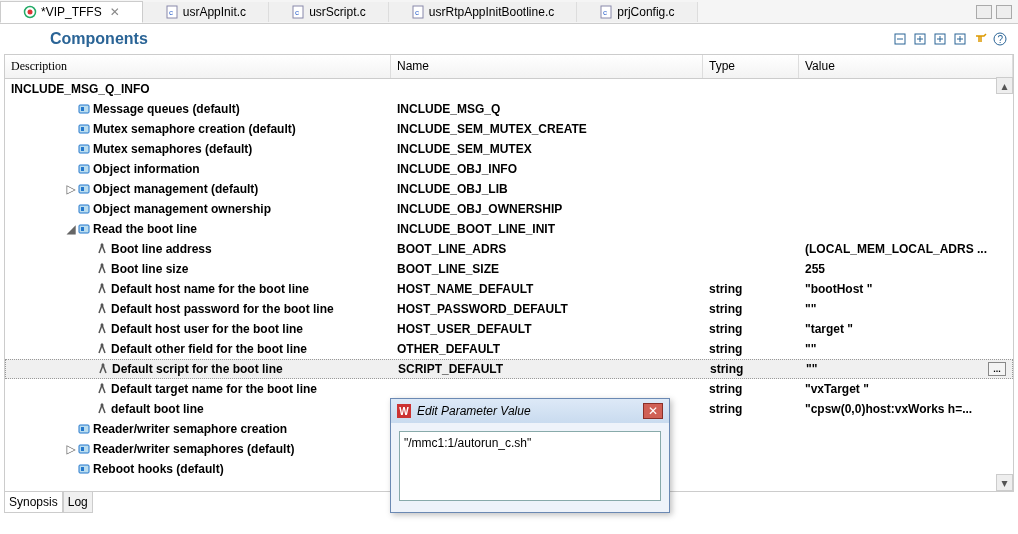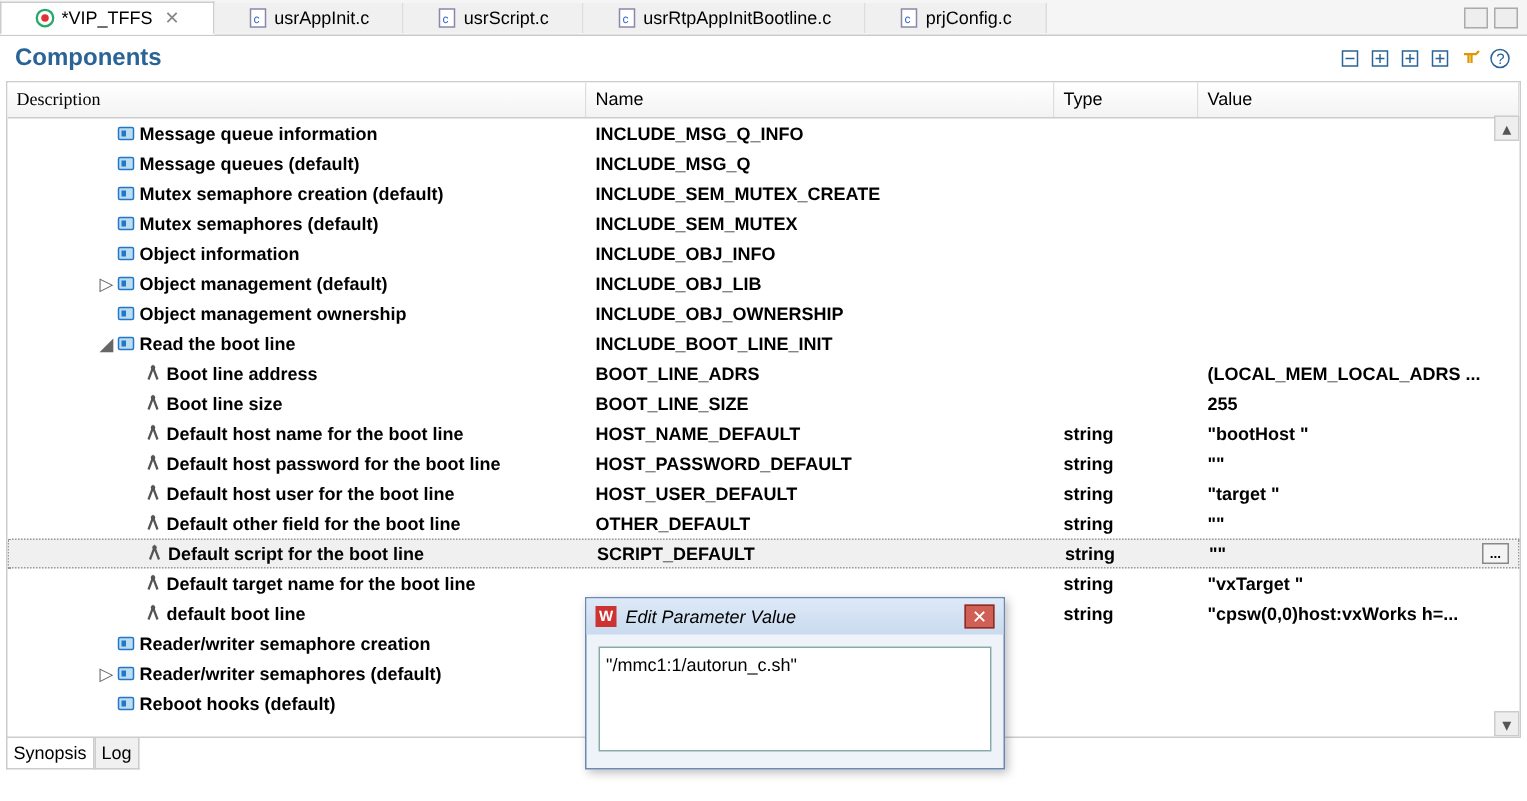--- a/index.html
+++ b/index.html
@@ -4,21 +4,21 @@
 <style>
   * { box-sizing: border-box; }
   body { margin: 0; font-family: "Segoe UI", Tahoma, sans-serif; font-size: 12px; color: #000; background: #fff; width: 1018px; height: 534px; overflow: hidden; position: relative; }
   .tabbar { display: flex; align-items: center; height: 24px; border-bottom: 1px solid #ccc; background: #f5f5f5; }
   .tab { display: flex; align-items: center; gap: 4px; padding: 3px 22px; border-right: 1px solid #ddd; background: #f0f0f0; cursor: pointer; white-space: nowrap; }
   .tab.active { background: #fff; border-top: 1px solid #ccc; border-left: 1px solid #ccc; border-right: 1px solid #ccc; border-bottom: 1px solid #fff; margin-bottom: -1px; }
   .tab .icon { width: 14px; height: 14px; display: inline-flex; align-items: center; justify-content: center; }
   .tab .close { color: #888; margin-left: 4px; }
   .tabbar-right { margin-left: auto; display: flex; gap: 4px; padding-right: 6px; }
   .tabbar-right .winbtn { width: 16px; height: 14px; border: 1px solid #aaa; background: #eee; }
-  .section-head { display: flex; align-items: center; padding: 6px 10px; }
+  .section-head { display: flex; align-items: center; padding: 6px 10px; margin-left: 40px; }
   .section-title { color: #2a6496; font-size: 16px; font-weight: 600; }
   .section-toolbar { margin-left: auto; display: flex; gap: 4px; align-items: center; }
   .toolbtn { width: 16px; height: 16px; display: inline-flex; align-items: center; justify-content: center; color: #2a6496; cursor: pointer; }
   .treegrid { position: relative; border: 1px solid #ccc; margin: 0 4px; height: 438px; overflow: hidden; }
   .tg-head { display: flex; background: #fff; border-bottom: 1px solid #ccc; position: sticky; top: 0; }
   .tg-head .th { padding: 4px 6px; border-right: 1px solid #ddd; background: linear-gradient(#fff,#f3f3f3); }
   .col-desc { width: 386px; font-family: Liberation Serif, serif; }
   .col-name { width: 312px; }
   .col-type { width: 96px; }
   .col-val  { flex: 1; }
@@ -152,31 +152,20 @@
 
 <div class="treegrid">
   <div class="tg-head">
     <div class="th col-desc">Description</div>
     <div class="th col-name">Name</div>
     <div class="th col-type">Type</div>
     <div class="th col-val">Value</div>
   </div>
   <div class="tg-body" id="tg-body">
       <div class="row">
-        <div class="cell c-desc">
-          <span class="indent" style="width: 54px;"></span>
-          <span class="twisty"></span>
-          <span class="nodeicon">
-            <svg width="14" height="14" viewBox="0 0 14 14">
-              <rect x="2" y="3" width="10" height="8" rx="1" fill="#bde" stroke="#27c"></rect>
-              <rect x="4" y="5" width="3" height="4" fill="#27c"></rect>
-            </svg>
-          </span>
-          <span class="desc-text">Message queue information</span>
-        </div>
         <div class="cell c-name">INCLUDE_MSG_Q_INFO</div>
         <div class="cell c-type"></div>
         <div class="cell c-val">
           <span></span>
         </div>
       </div>
       <div class="row">
         <div class="cell c-desc">
           <span class="indent" style="width: 54px;"></span>
           <span class="twisty"></span>

